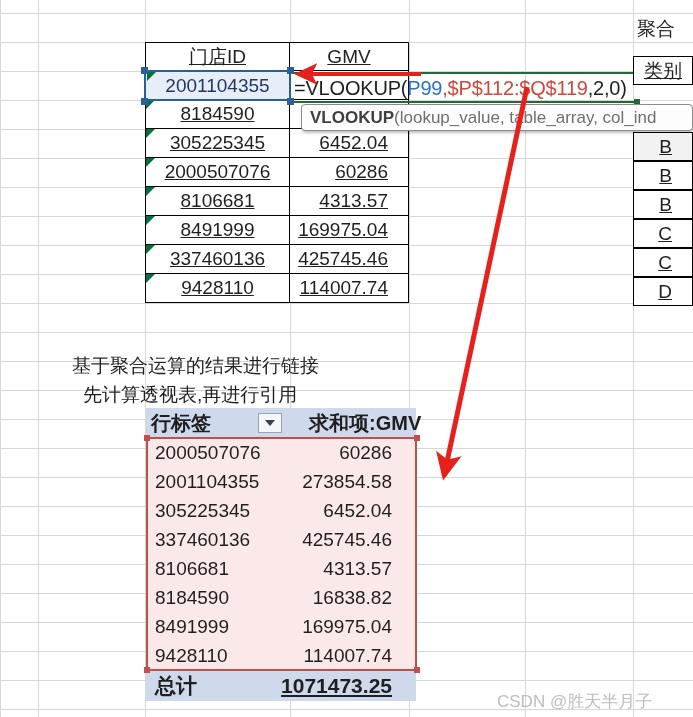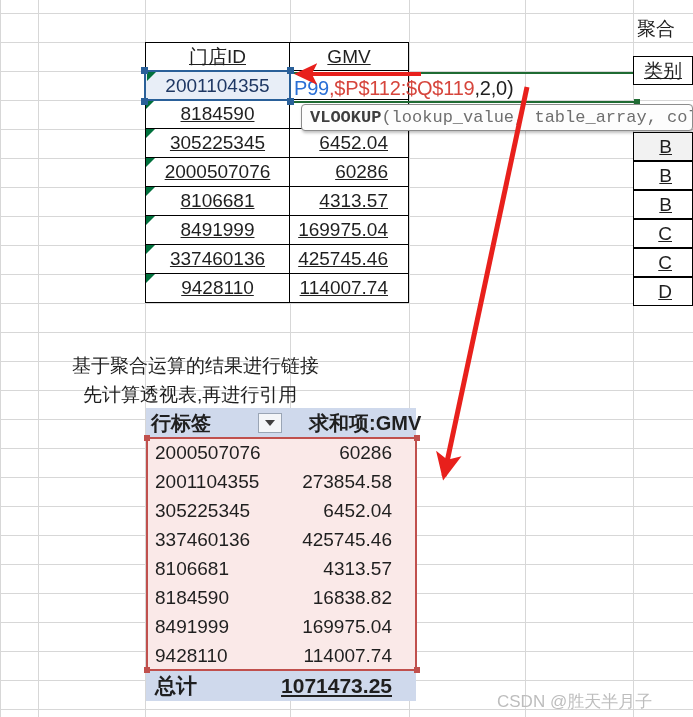--- a/index.html
+++ b/index.html
@@ -38,21 +38,21 @@
   #formula .tk-red{color:#d6453c;}
   .fbar-top{position:absolute;left:294px;top:72px;width:345px;height:2px;background:#1f6b33;}
   .fbar-bot{position:absolute;left:294px;top:101px;width:345px;height:2px;background:#1f6b33;}
   .fbar-nub{position:absolute;left:634px;top:99px;width:6px;height:6px;background:#1f6b33;}
 
   
   #tooltip{position:absolute;left:301px;top:104px;width:392px;height:27px;
            box-sizing:border-box;background:#fdfdfd;border:1px solid #8c8c8c;
            border-radius:4px;display:flex;align-items:center;padding-left:8px;
            font-size:17px;color:#6f6f6f;white-space:nowrap;overflow:hidden;
-           box-shadow:1px 2px 3px rgba(0,0,0,.25);font-family:Liberation Mono, monospace;}
+           box-shadow:1px 2px 3px rgba(0,0,0,.25);}
   #tooltip b{color:#3f3f3f;font-weight:bold;}
 
   
   .pv-head{position:absolute;background:#cfd9ec;box-sizing:border-box;}
   .pv-body{position:absolute;background:#fae9e8;box-sizing:border-box;}
   .pv-border{position:absolute;box-sizing:border-box;border:2px solid #c0504d;}
   .pv-hand{position:absolute;width:6px;height:6px;background:#c0504d;}
   .pv-filter{position:absolute;box-sizing:border-box;border:1px solid #9aa5b5;
              background:#f4f6f9;display:flex;align-items:center;justify-content:center;}
   .pv-filter .car{width:0;height:0;border-left:5px solid transparent;
@@ -148,20 +148,21 @@
 <div class="cmt" style="left:147px;top:72px;"></div>
 <div class="sel-h" style="left:141px;top:67px;"></div>
 <div class="sel-h" style="left:287px;top:67px;"></div>
 <div class="sel-h" style="left:141px;top:98px;"></div>
 <div class="sel-h" style="left:287px;top:98px;"></div>
 
 <div class="fbar-top"></div>
 <div class="fbar-bot"></div>
 <div class="fbar-nub"></div>
 <div id="formula">
+  <span>=VLOOKUP(</span>
     <span class="tk-blue">P99</span>
     <span class="tk-red">,</span>
     <span class="tk-red">$P$112:$Q$119</span>
     <span>,2,0)</span>
 </div>
 
 <div id="tooltip">
   <b>VLOOKUP</b>
     <span>(lookup_value, table_array, col_ind</span>
 </div>

